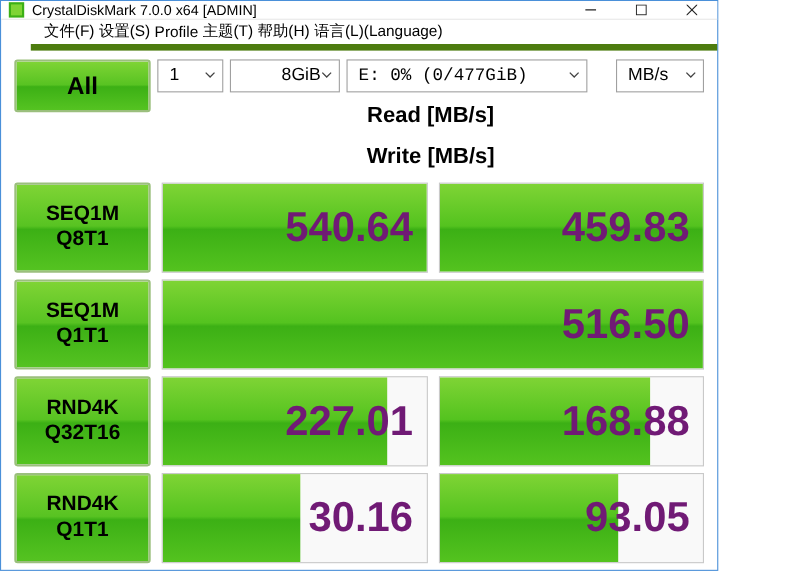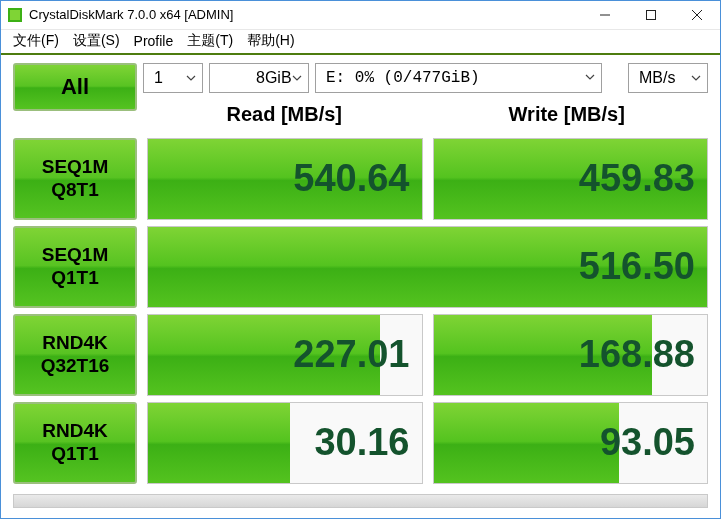--- a/index.html
+++ b/index.html
@@ -3,21 +3,21 @@
 <meta charset="utf-8">
 <style>
   * { box-sizing: border-box; margin: 0; padding: 0; }
   body {
     font-family: "Segoe UI", "Microsoft YaHei", Arial, sans-serif;
     background: #fff;
     font-size: 14px;
     color: #000;
   }
   .window {
-    width: 721px;
+    width: 653px;
     height: 519px;
     border: 1px solid #4a90d9;
     background: #fff;
     display: flex;
     flex-direction: column;
   }
   
   .titlebar {
     height: 32px;
     background: #fff;
@@ -44,24 +44,24 @@
     color: #222;
     font-family: Arial, sans-serif;
     cursor: pointer;
   }
   .win-btn svg { width: 10px; height: 10px; }
   
   .menubar {
     height: 28px;
     display: flex;
     align-items: center;
-    gap: 10px;
     padding: 0 10px;
     font-size: 14px;
-    border-bottom: 2px solid #4d7c0f;
+    border-bottom: 6px solid #4d7c0f;
+    margin-left: 27px;
   }
   .menu-item { cursor: pointer; padding: 2px 2px; }
   
   .toolbar {
     display: flex;
     padding: 8px 12px 4px 12px;
     gap: 6px;
     align-items: stretch;
   }
   .all-btn {
@@ -161,21 +161,21 @@
   }
   .value-cell .bar {
     position: absolute;
     left: 0; top: 0; bottom: 0;
     background: linear-gradient(180deg,#7fd435 0%,#54c31f 48%,#3cb015 52%,#54c31f 100%);
   }
   .value-cell .num {
     position: relative;
     font-size: 38px;
     font-weight: 700;
-    color: #14532d;
+    color: #701a75;
   }
   
   .bottombar {
     height: 16px;
     margin: 0 12px 10px 12px;
     background: linear-gradient(180deg,#eaeaea,#d6d6d6);
     border: 1px solid #c9c9c9;
   }
 </style>
 </head>
@@ -210,20 +210,21 @@
       </div>
     </div>
   </div>
 
   <div class="menubar">
     <span class="menu-item">文件(F)</span>
     <span class="menu-item">设置(S)</span>
     <span class="menu-item">Profile</span>
     <span class="menu-item">主题(T)</span>
     <span class="menu-item">帮助(H)</span>
+    <span class="menu-item">语言(L)(Language)</span>
   </div>
 
   <div class="toolbar">
     <div class="all-btn">
       <span>All</span>
     </div>
     <div class="toolbar-right">
       <div class="toolbar-row1">
         <div class="select-wrap sel-count">
           <span class="val">1</span>
@@ -244,21 +245,21 @@
               </svg></span>
         </div>
         <div class="select-wrap sel-unit">
           <span class="val">MB/s</span>
           <span class="chev"><svg viewBox="0 0 10 10">
                 <polyline points="1,3 5,7 9,3" fill="none" stroke="#444" stroke-width="1.2"></polyline>
               </svg></span>
         </div>
       </div>
 
-      <div class="headers" style="padding:0;">
+      <div class="headers" style="padding:0;flex-direction:column;">
         <div class="hdr-col">Read [MB/s]</div>
         <div class="hdr-col">Write [MB/s]</div>
       </div>
     </div>
   </div>
 
   <div class="rows">
 
     <div class="result-row">
       <div class="row-btn">

